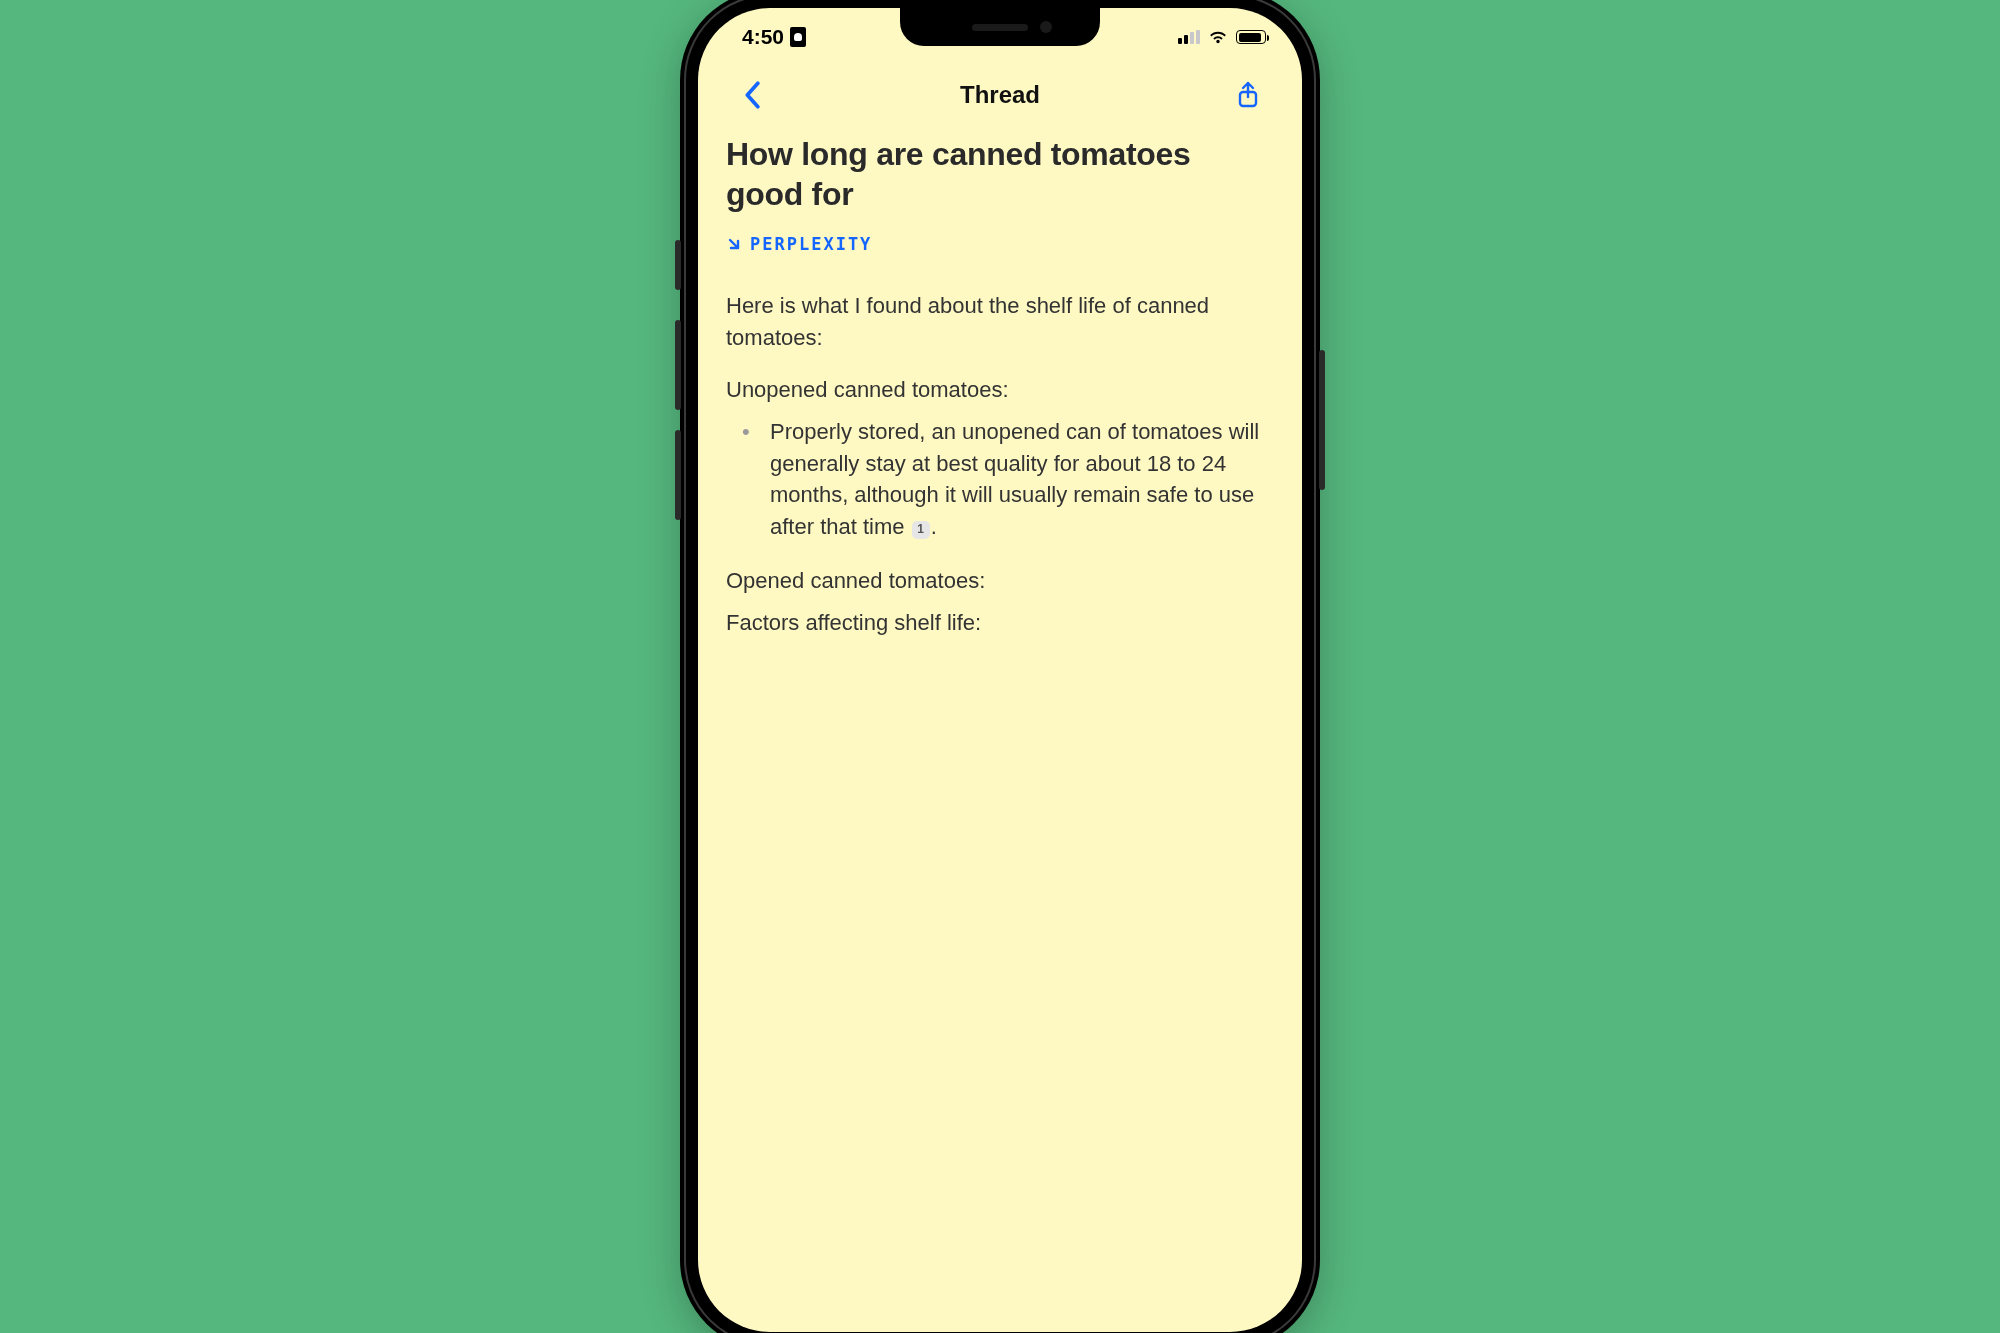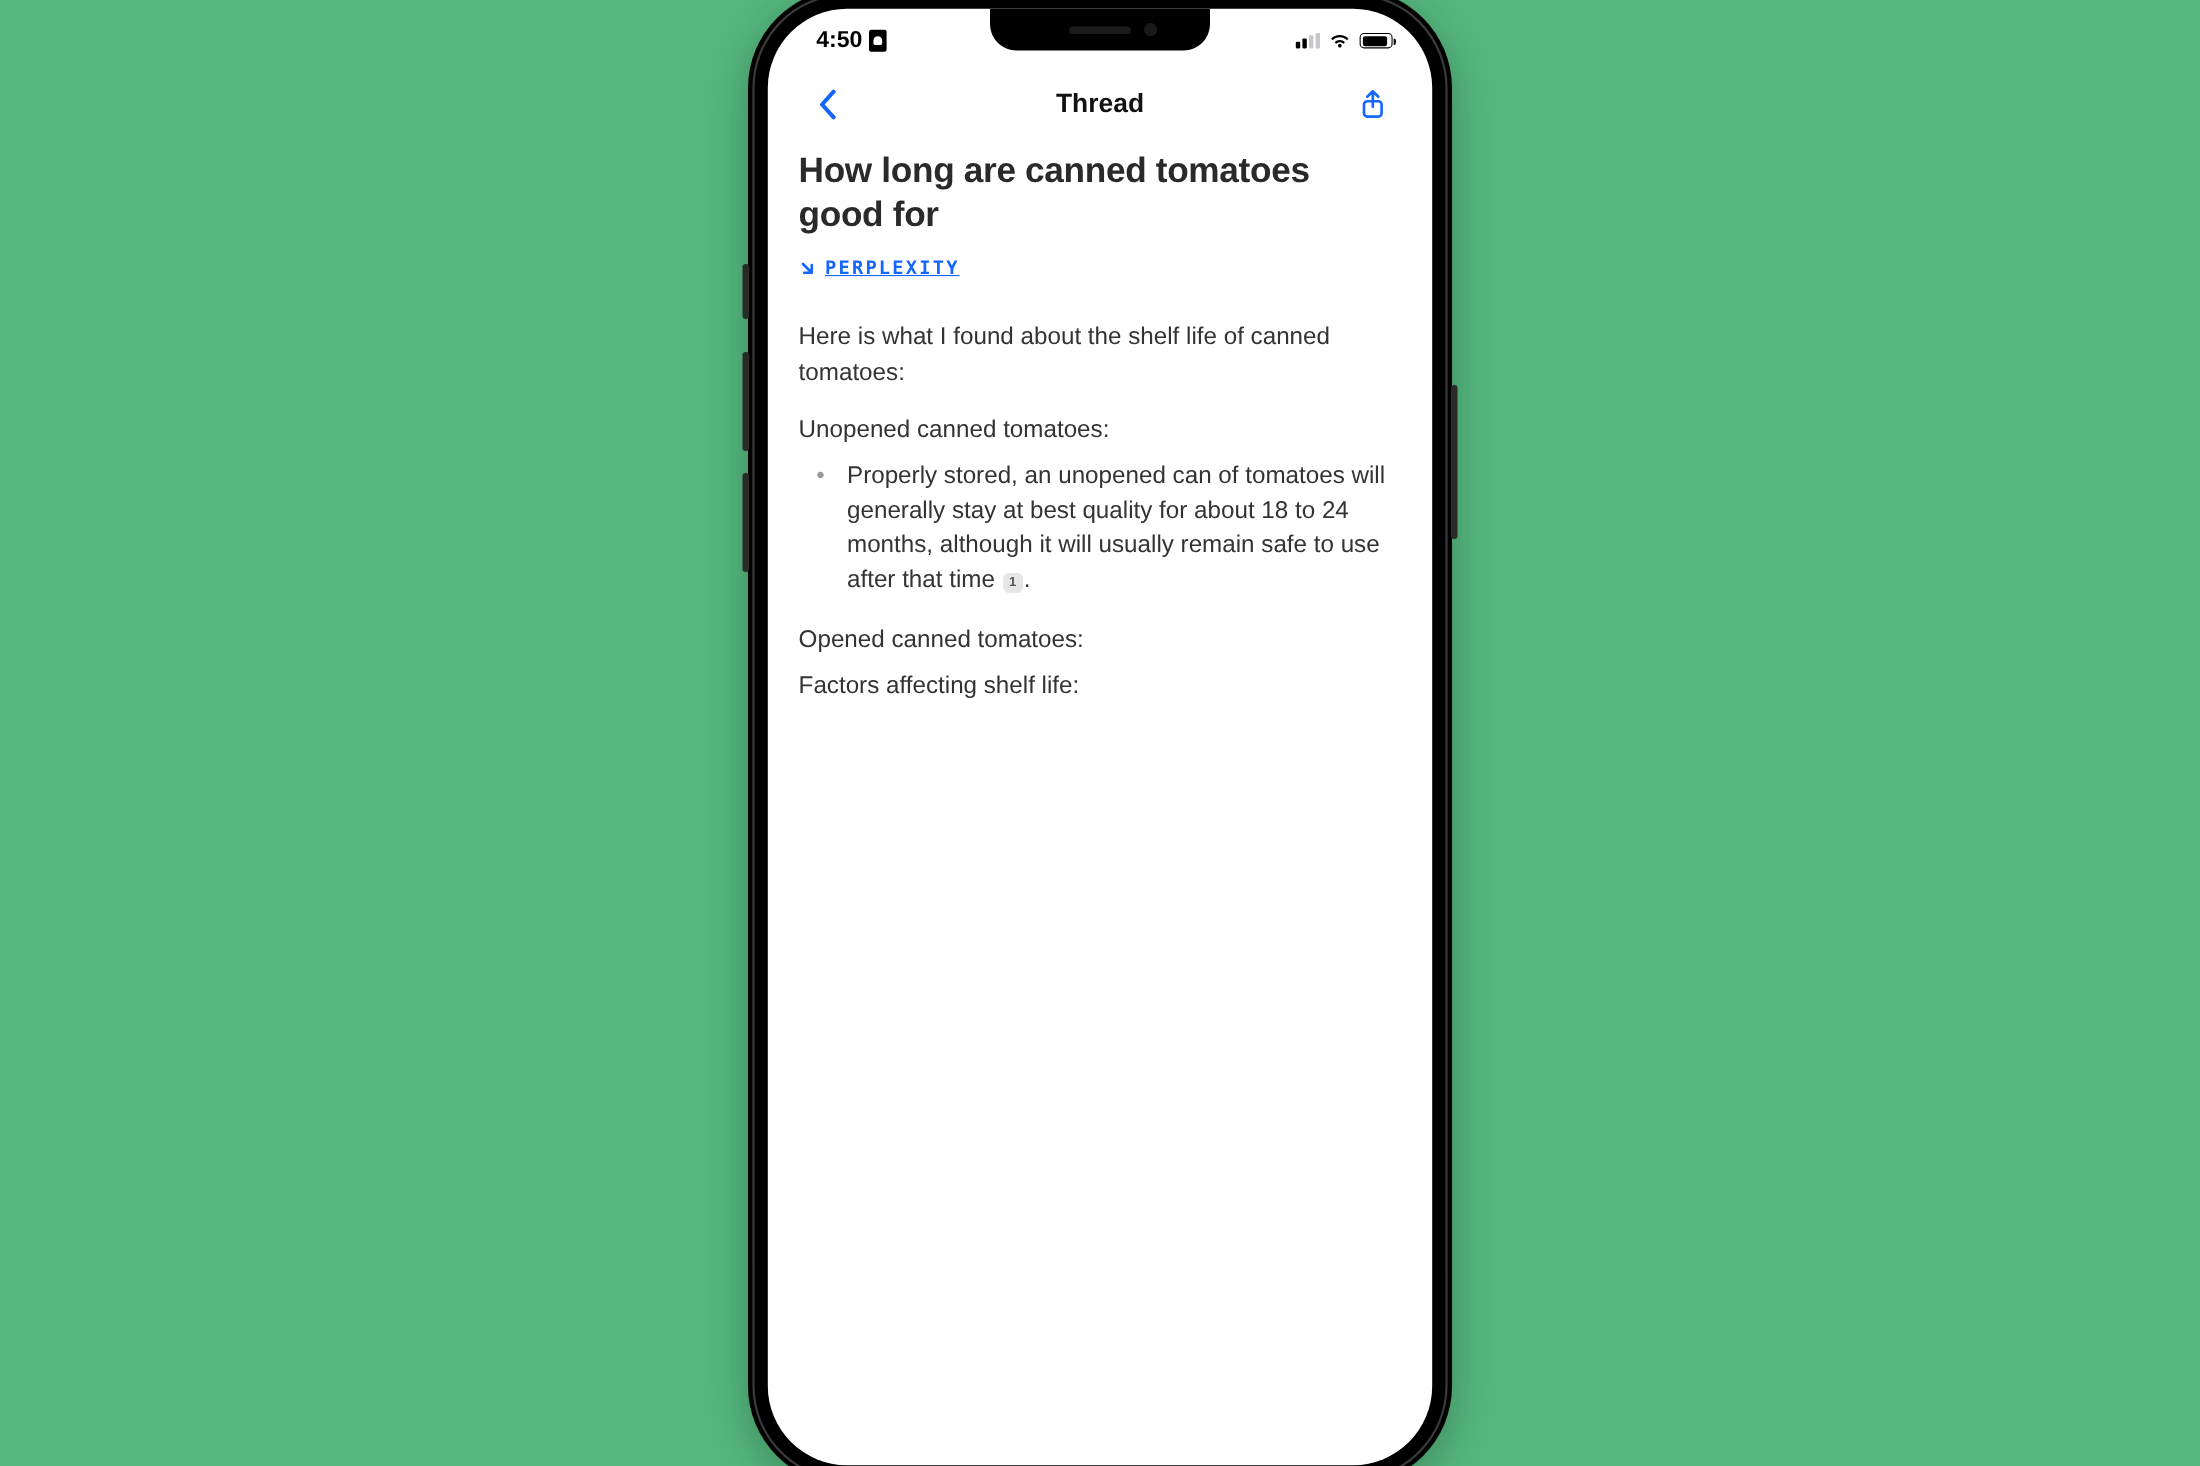--- a/index.html
+++ b/index.html
@@ -35,21 +35,21 @@
     background: #2a2a2a;
     border-radius: 3px;
   }
   .side-btn.left1 { left: -5px; top: 250px; width: 6px; height: 50px; }
   .side-btn.left2 { left: -5px; top: 330px; width: 6px; height: 90px; }
   .side-btn.left3 { left: -5px; top: 440px; width: 6px; height: 90px; }
   .side-btn.right1 { right: -5px; top: 360px; width: 6px; height: 140px; }
   .screen {
     width: 100%;
     height: 100%;
-    background: #ffffff;
+    background: #fef9c3;
     border-radius: 72px;
     overflow: hidden;
     position: relative;
   }
   .notch {
     position: absolute;
     top: 0;
     left: 50%;
     transform: translateX(-50%);
     width: 200px;
@@ -139,21 +139,20 @@
     color: #2a2a2a;
   }
   .source-row {
     display: flex; align-items: center; gap: 8px;
     color: #1566ff;
     font-size: 17px;
     font-weight: 700;
     letter-spacing: 2px;
     margin-bottom: 14px;
     font-family: ui-monospace, "SF Mono", Menlo, monospace;
-    text-decoration: underline;
   }
   .source-row svg { display:block; }
   .answer {
     font-size: 22px;
     line-height: 1.45;
     color: #333;
     margin-top: 36px;
   }
   .answer p { margin-bottom: 20px; }
   .answer .section-head { margin-bottom: 10px; margin-top: 4px;}

